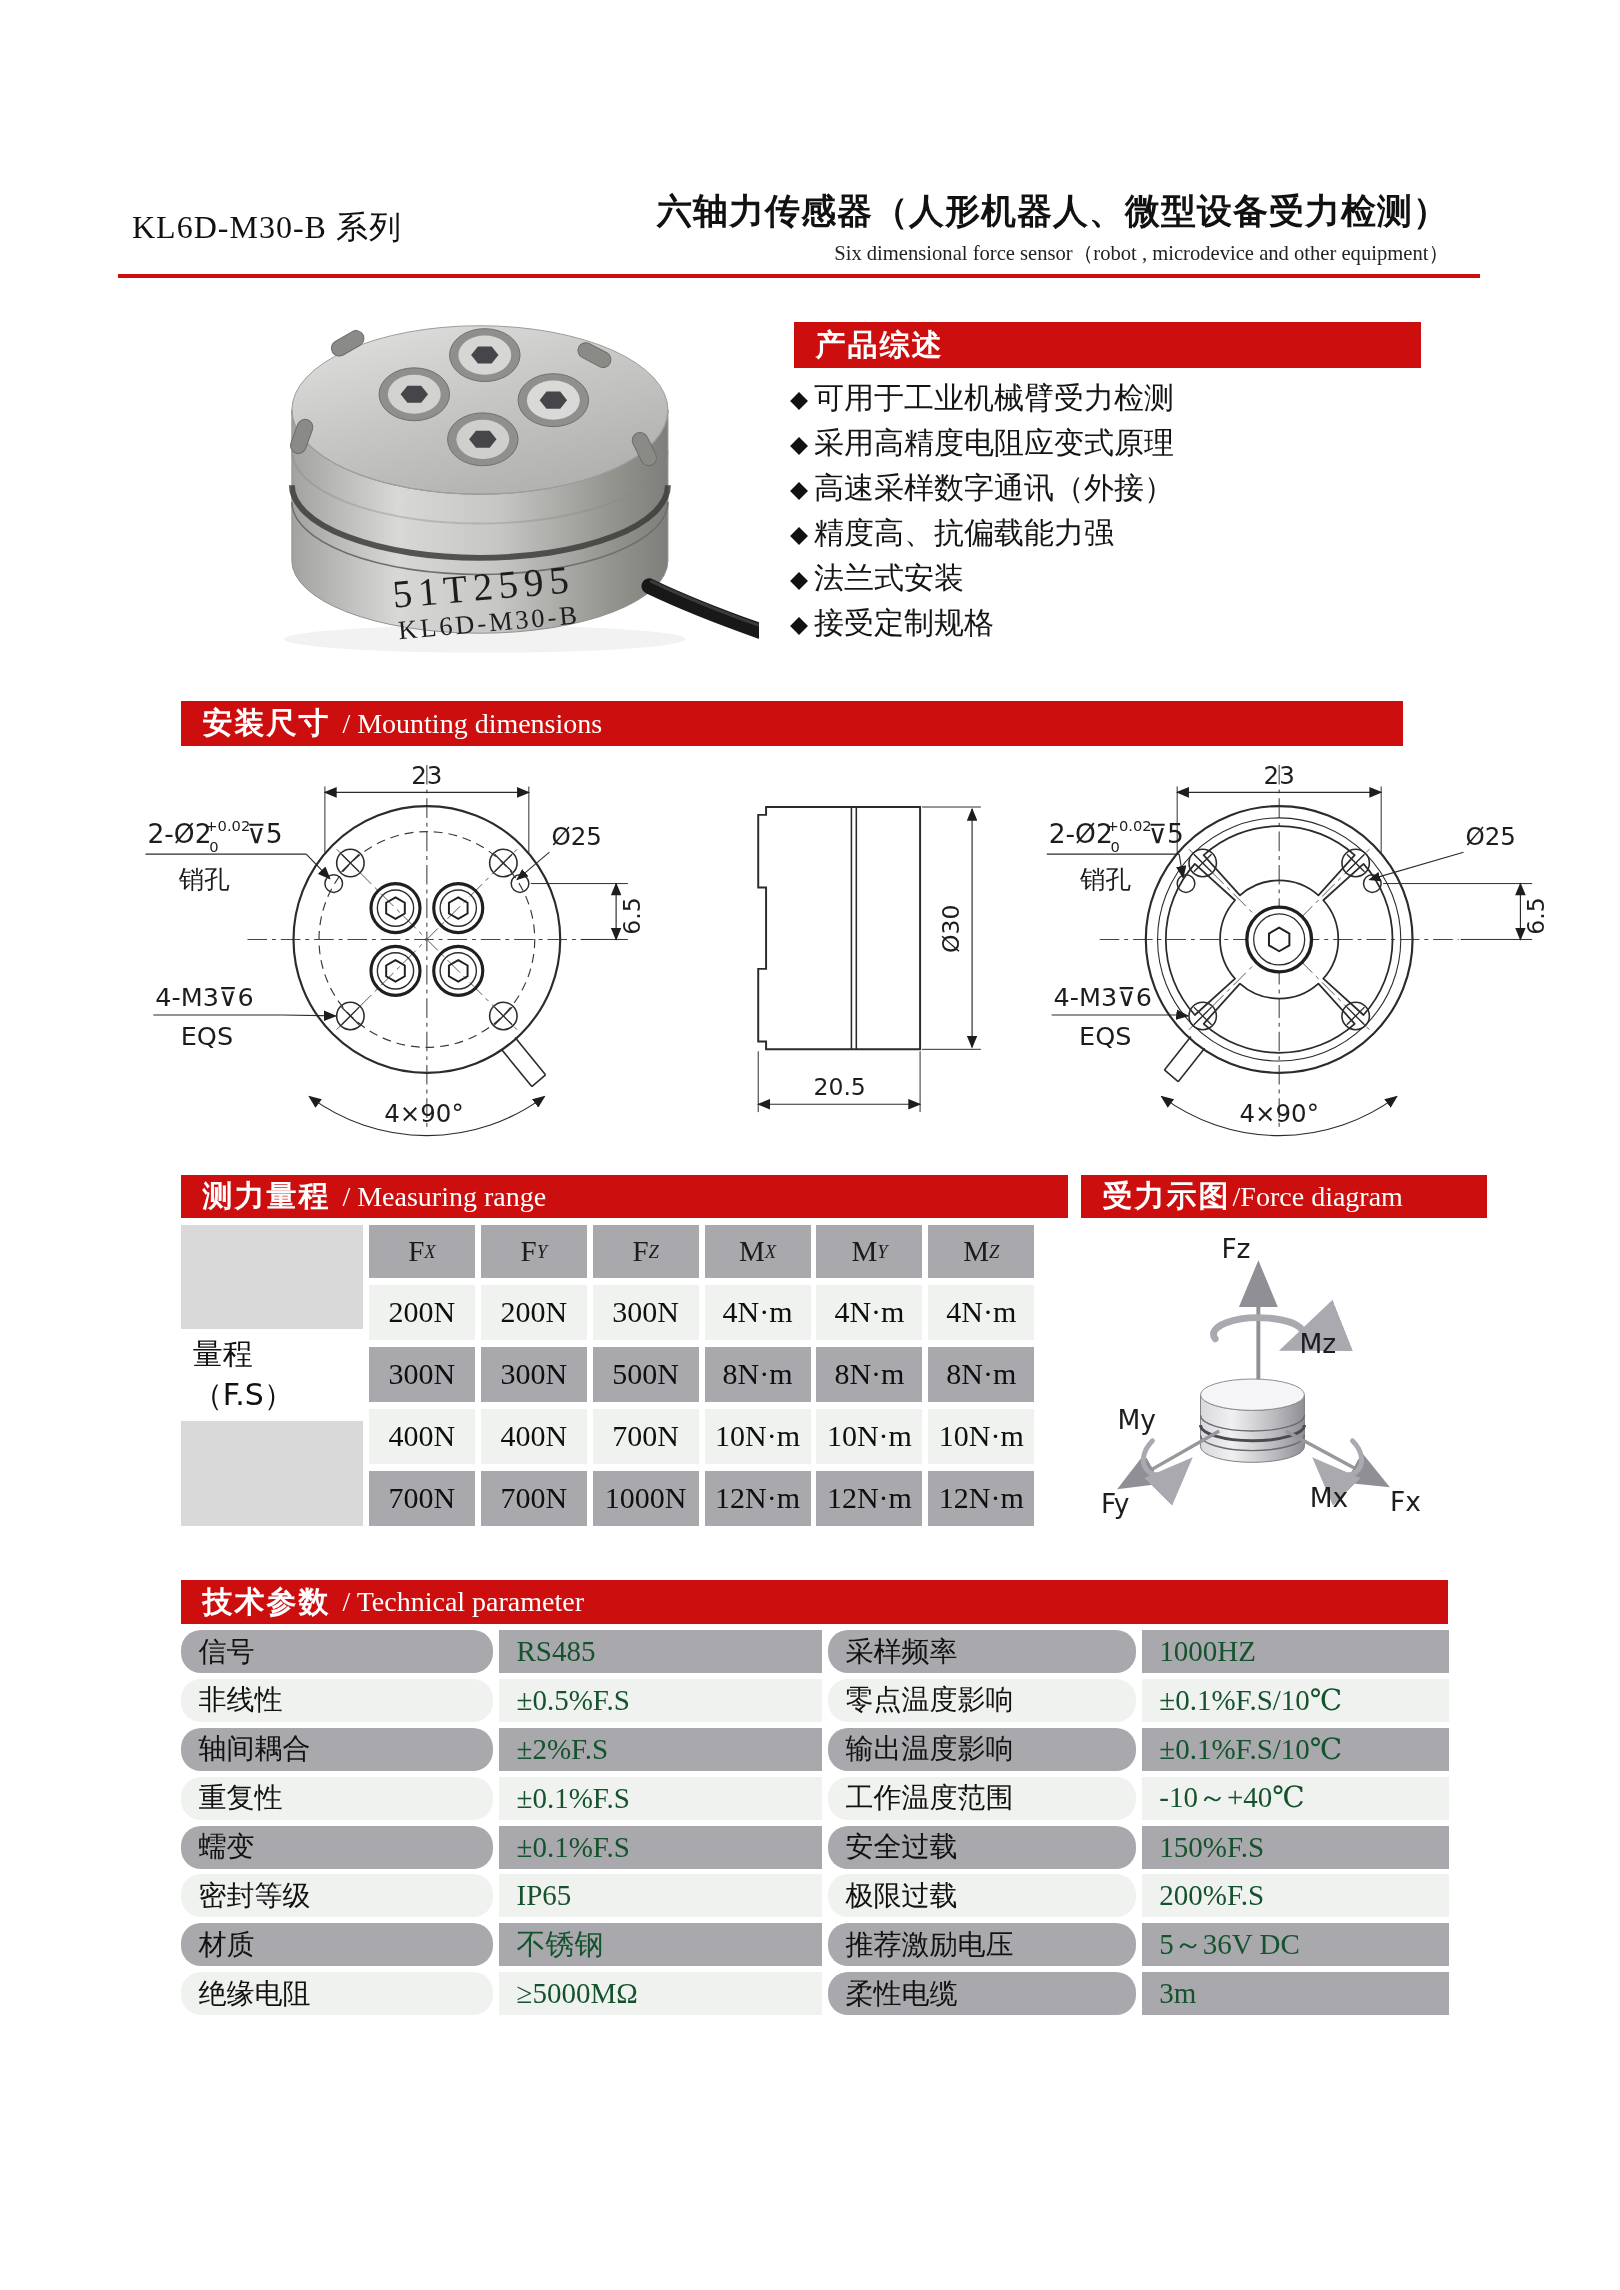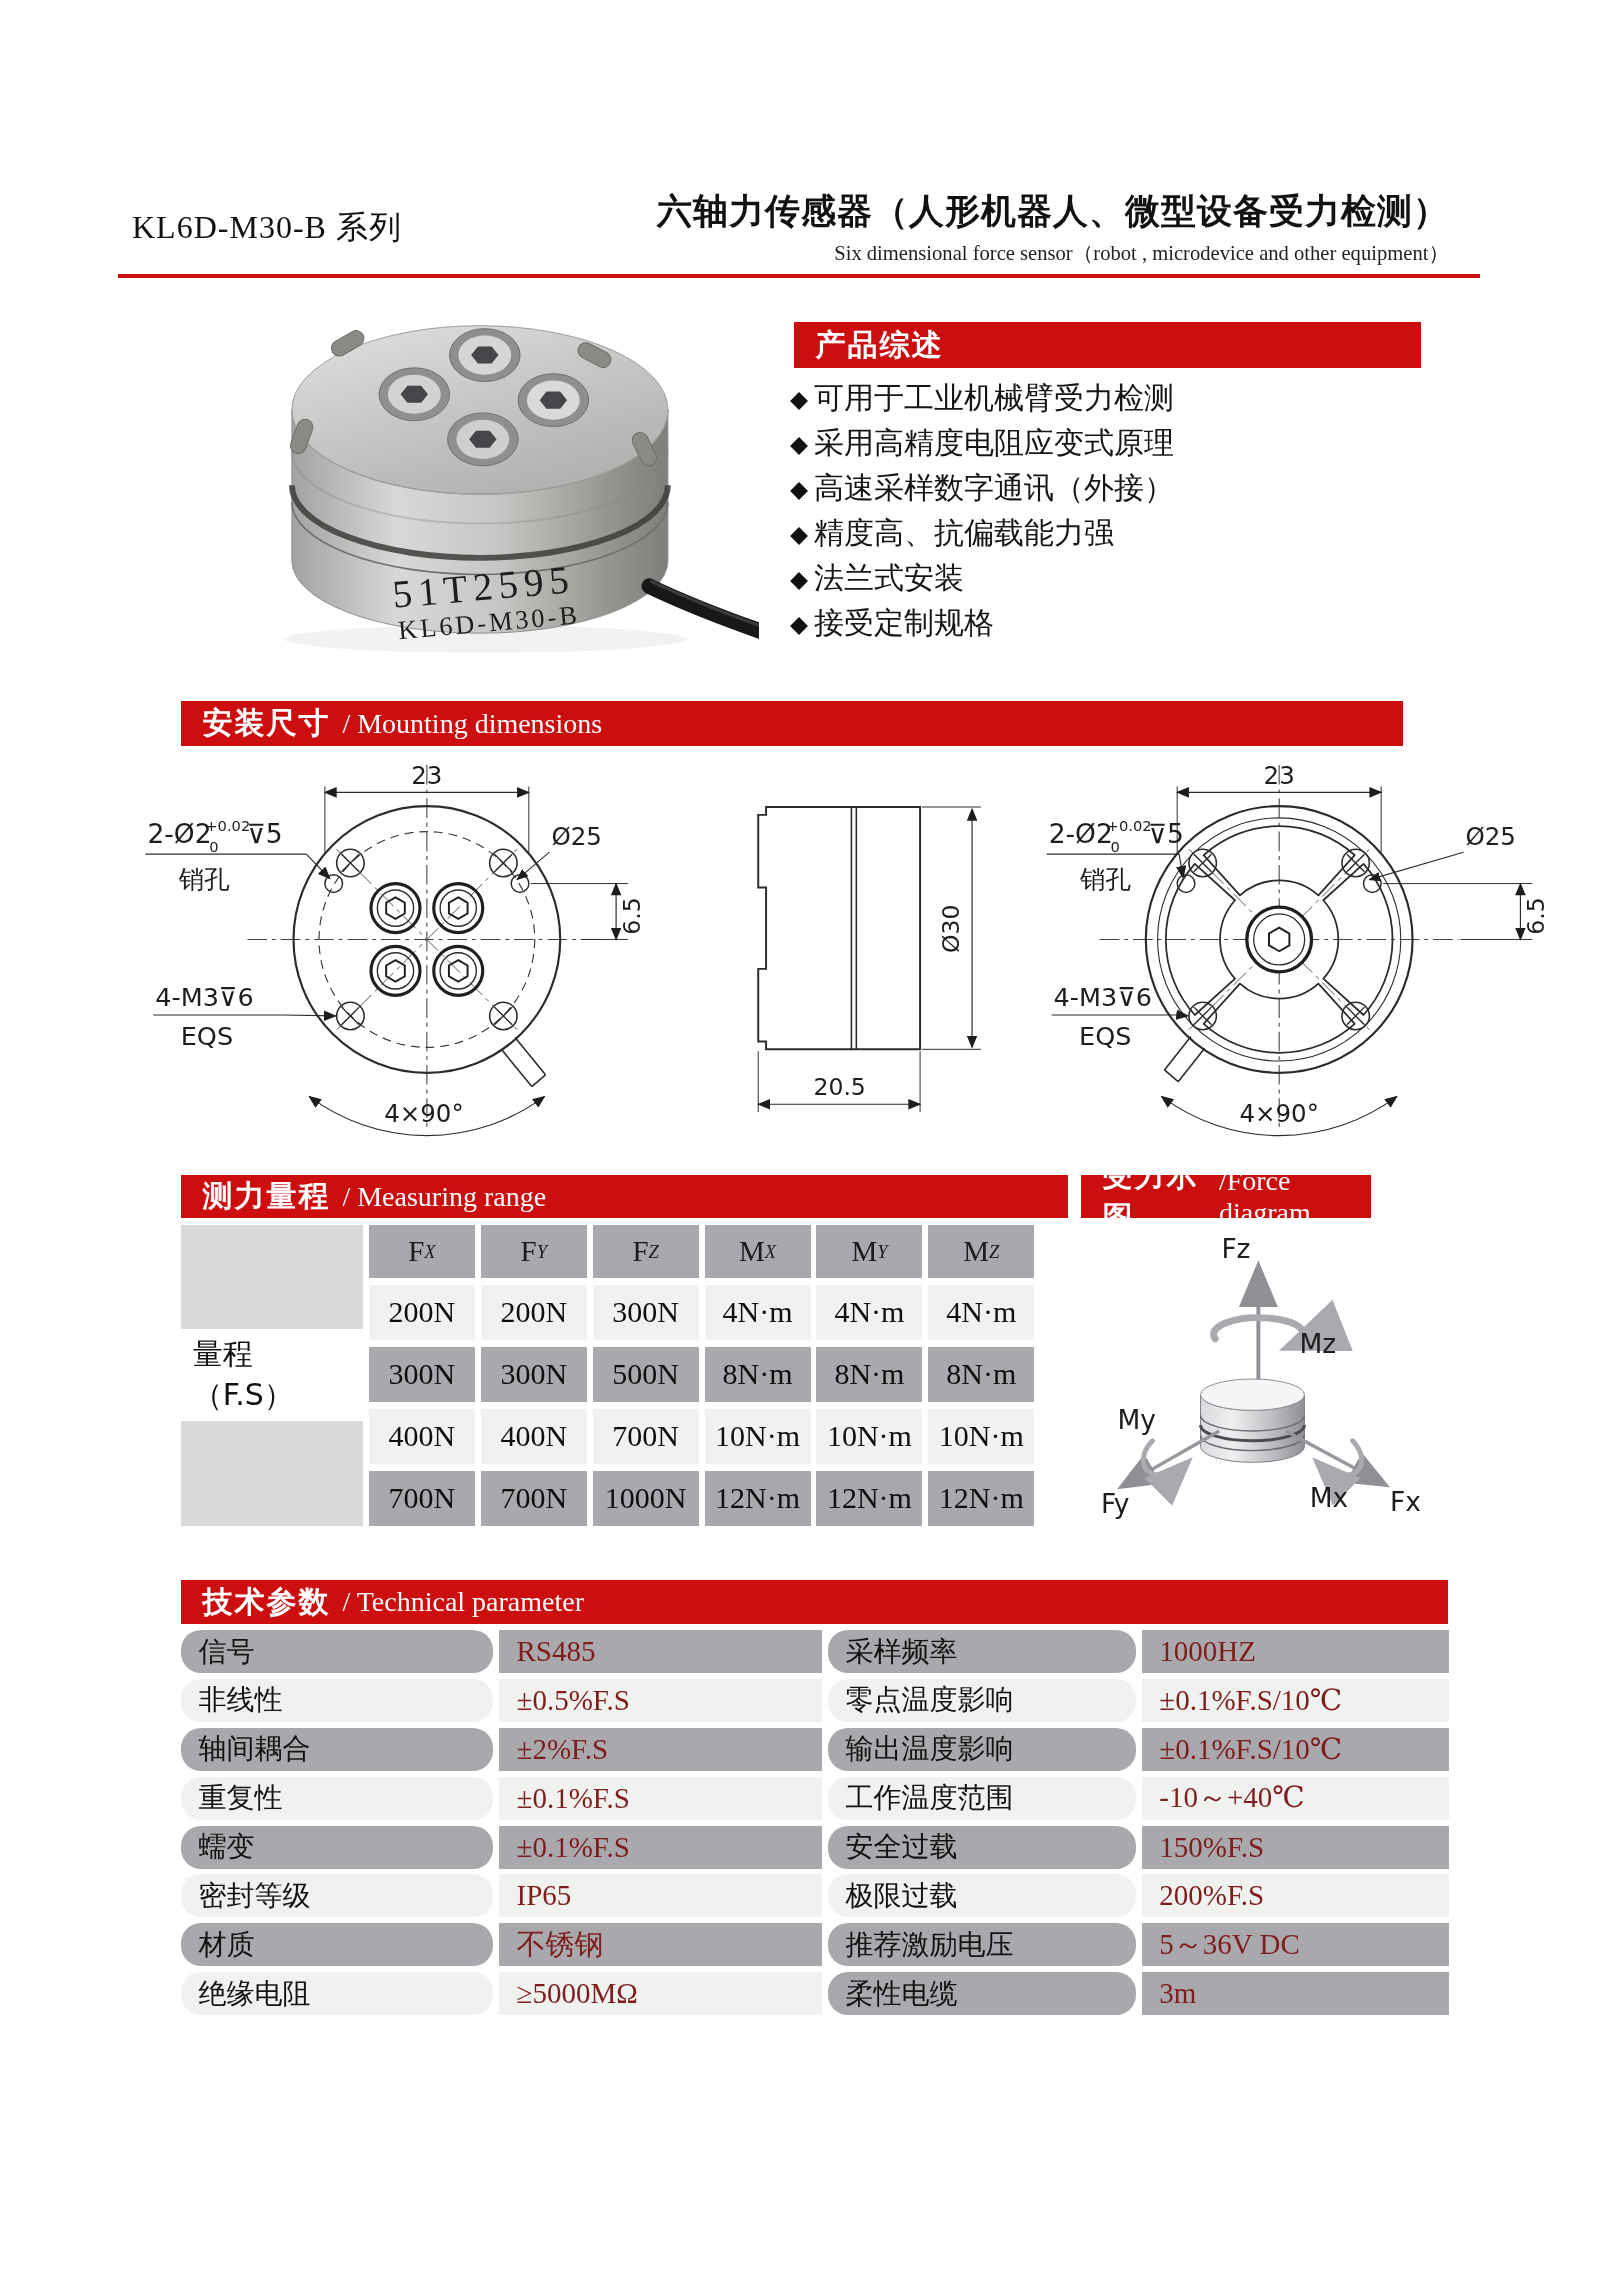--- a/index.html
+++ b/index.html
@@ -15,21 +15,21 @@
   .sub-title{right:177px;top:239px;font-size:20.6px;color:#222;text-align:right;}
   .head-rule{left:118px;top:274px;width:1362px;height:3.9px;background:var(--red,#cc0f0e);}
 
   
   .bar{display:flex;align-items:center;background:var(--red,#cc0f0e);color:#fff;padding-left:21.6px;box-sizing:border-box;}
   .bar .zh{font-size:30px;font-weight:700;letter-spacing:2px;}
   .bar .en{font-family:"Liberation Serif","DejaVu Serif",serif;font-size:28px;margin-left:11.8px;font-weight:400;}
   .bar-overview{left:794px;top:322px;width:627px;height:46px;}
   .bar-mounting{left:181px;top:701px;width:1222px;height:45px;}
   .bar-measuring{left:181px;top:1175px;width:887px;height:43px;}
-  .bar-force{left:1081px;top:1175px;width:290px;height:43px;}
+  .bar-force{left:1081px;top:1175px;width:406px;height:43px;}
   .bar-tech{left:181px;top:1580px;width:1267px;height:44px;}
 
   
   .bullets{left:790px;top:376px;width:647px;}
   .bullet-row{display:flex;align-items:center;height:45px;font-size:30px;color:#151515;}
   .bullet-glyph{font-size:23.5px;margin-right:5.9px;color:#111;}
 
   
   .mr-table{left:181px;top:1225px;display:grid;grid-template-columns:182px repeat(6,106px);
             grid-template-rows:53px repeat(4,55px);column-gap:5.9px;row-gap:6.9px;}
@@ -40,21 +40,21 @@
   .cl{background:var(--light_cell,#eff2ee);}
   .mr-h{font-family:"Liberation Serif","DejaVu Serif",serif;font-size:29px;color:#1c1c1c;}
   .mr-h sub{font-size:18.6px;font-style:italic;}
   .mr-v{font-family:"Liberation Serif","DejaVu Serif",serif;font-size:30px;color:#0f0f0f;}
 
   
   .tech-table{left:181px;top:1630px;display:grid;grid-template-columns:312px 323px 308px 307px;
               grid-auto-rows:43px;gap:5.9px;}
   .tc{display:flex;align-items:center;padding-left:17.6px;box-sizing:border-box;}
   .tc-l{font-size:28px;color:#121212;border-radius:20px;}
-  .tc-v{font-family:"Liberation Serif","DejaVu Serif",serif;font-size:29px;color:#7f1d1d;}
+  .tc-v{font-family:"Liberation Serif","DejaVu Serif",serif;font-size:29px;color:#14532d;}
 
   
   svg text{font-family:"DejaVu Sans","Liberation Sans",sans-serif;fill:#1d1d1d;}
   .dwg line,.dwg circle,.dwg path,.dwg polygon,.dwg rect{vector-effect:none;}
 </style>
 </head>
 <body>
 
 <div class="page">
 

